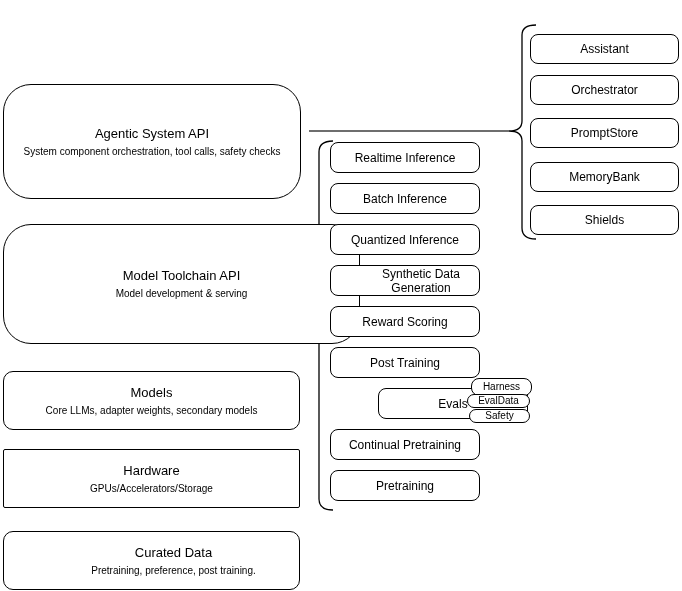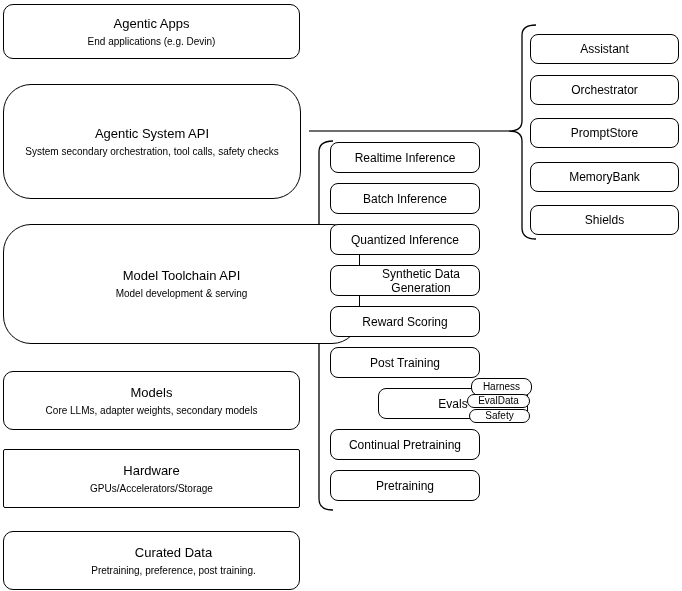--- a/index.html
+++ b/index.html
@@ -30,28 +30,24 @@
 <body>
 
 <div class="canvas">
 
   <svg class="overlay" width="682" height="591" viewBox="0 0 682 591">
     <path d="M 309 131 L 509 131" fill="none" stroke-width="1.8" stroke="#6e6e6e"></path>
     <path d="M 536 25 Q 522 25 522 35 L 522 121 Q 522 131 509 131 Q 522 131 522 141 L 522 228 Q 522 239 536 239" fill="none" stroke-width="1.3" stroke="#000000"></path>
     <path d="M 333 141 Q 319 141 319 152 L 319 314 Q 319 325 311 325 Q 319 325 319 336 L 319 499 Q 319 510 333 510" fill="none" stroke-width="1.3" stroke="#000000"></path>
   </svg>
 
-  <div class="stackbox" style="left:3px; top:4px; width:297px; height:55px; border-radius:10px;">
-    <div class="title">Agentic Apps</div>
-    <div class="subtitle">End applications (e.g. Devin)</div>
-  </div>
 
   <div class="stackbox" style="left:3px; top:84px; width:298px; height:115px; border-radius:28px;">
     <div class="title">Agentic System API</div>
-    <div class="subtitle">System secondary orchestration, tool calls, safety checks</div>
+    <div class="subtitle">System component orchestration, tool calls, safety checks</div>
   </div>
 
   <div class="stackbox" style="left:3px; top:224px; width:357px; height:120px; border-radius:28px;">
     <div class="title">Model Toolchain API</div>
     <div class="subtitle">Model development &amp; serving</div>
   </div>
 
   <div class="stackbox" style="left:3px; top:371px; width:297px; height:59px; border-radius:10px;">
     <div class="title">Models</div>
     <div class="subtitle">Core LLMs, adapter weights, secondary models</div>

